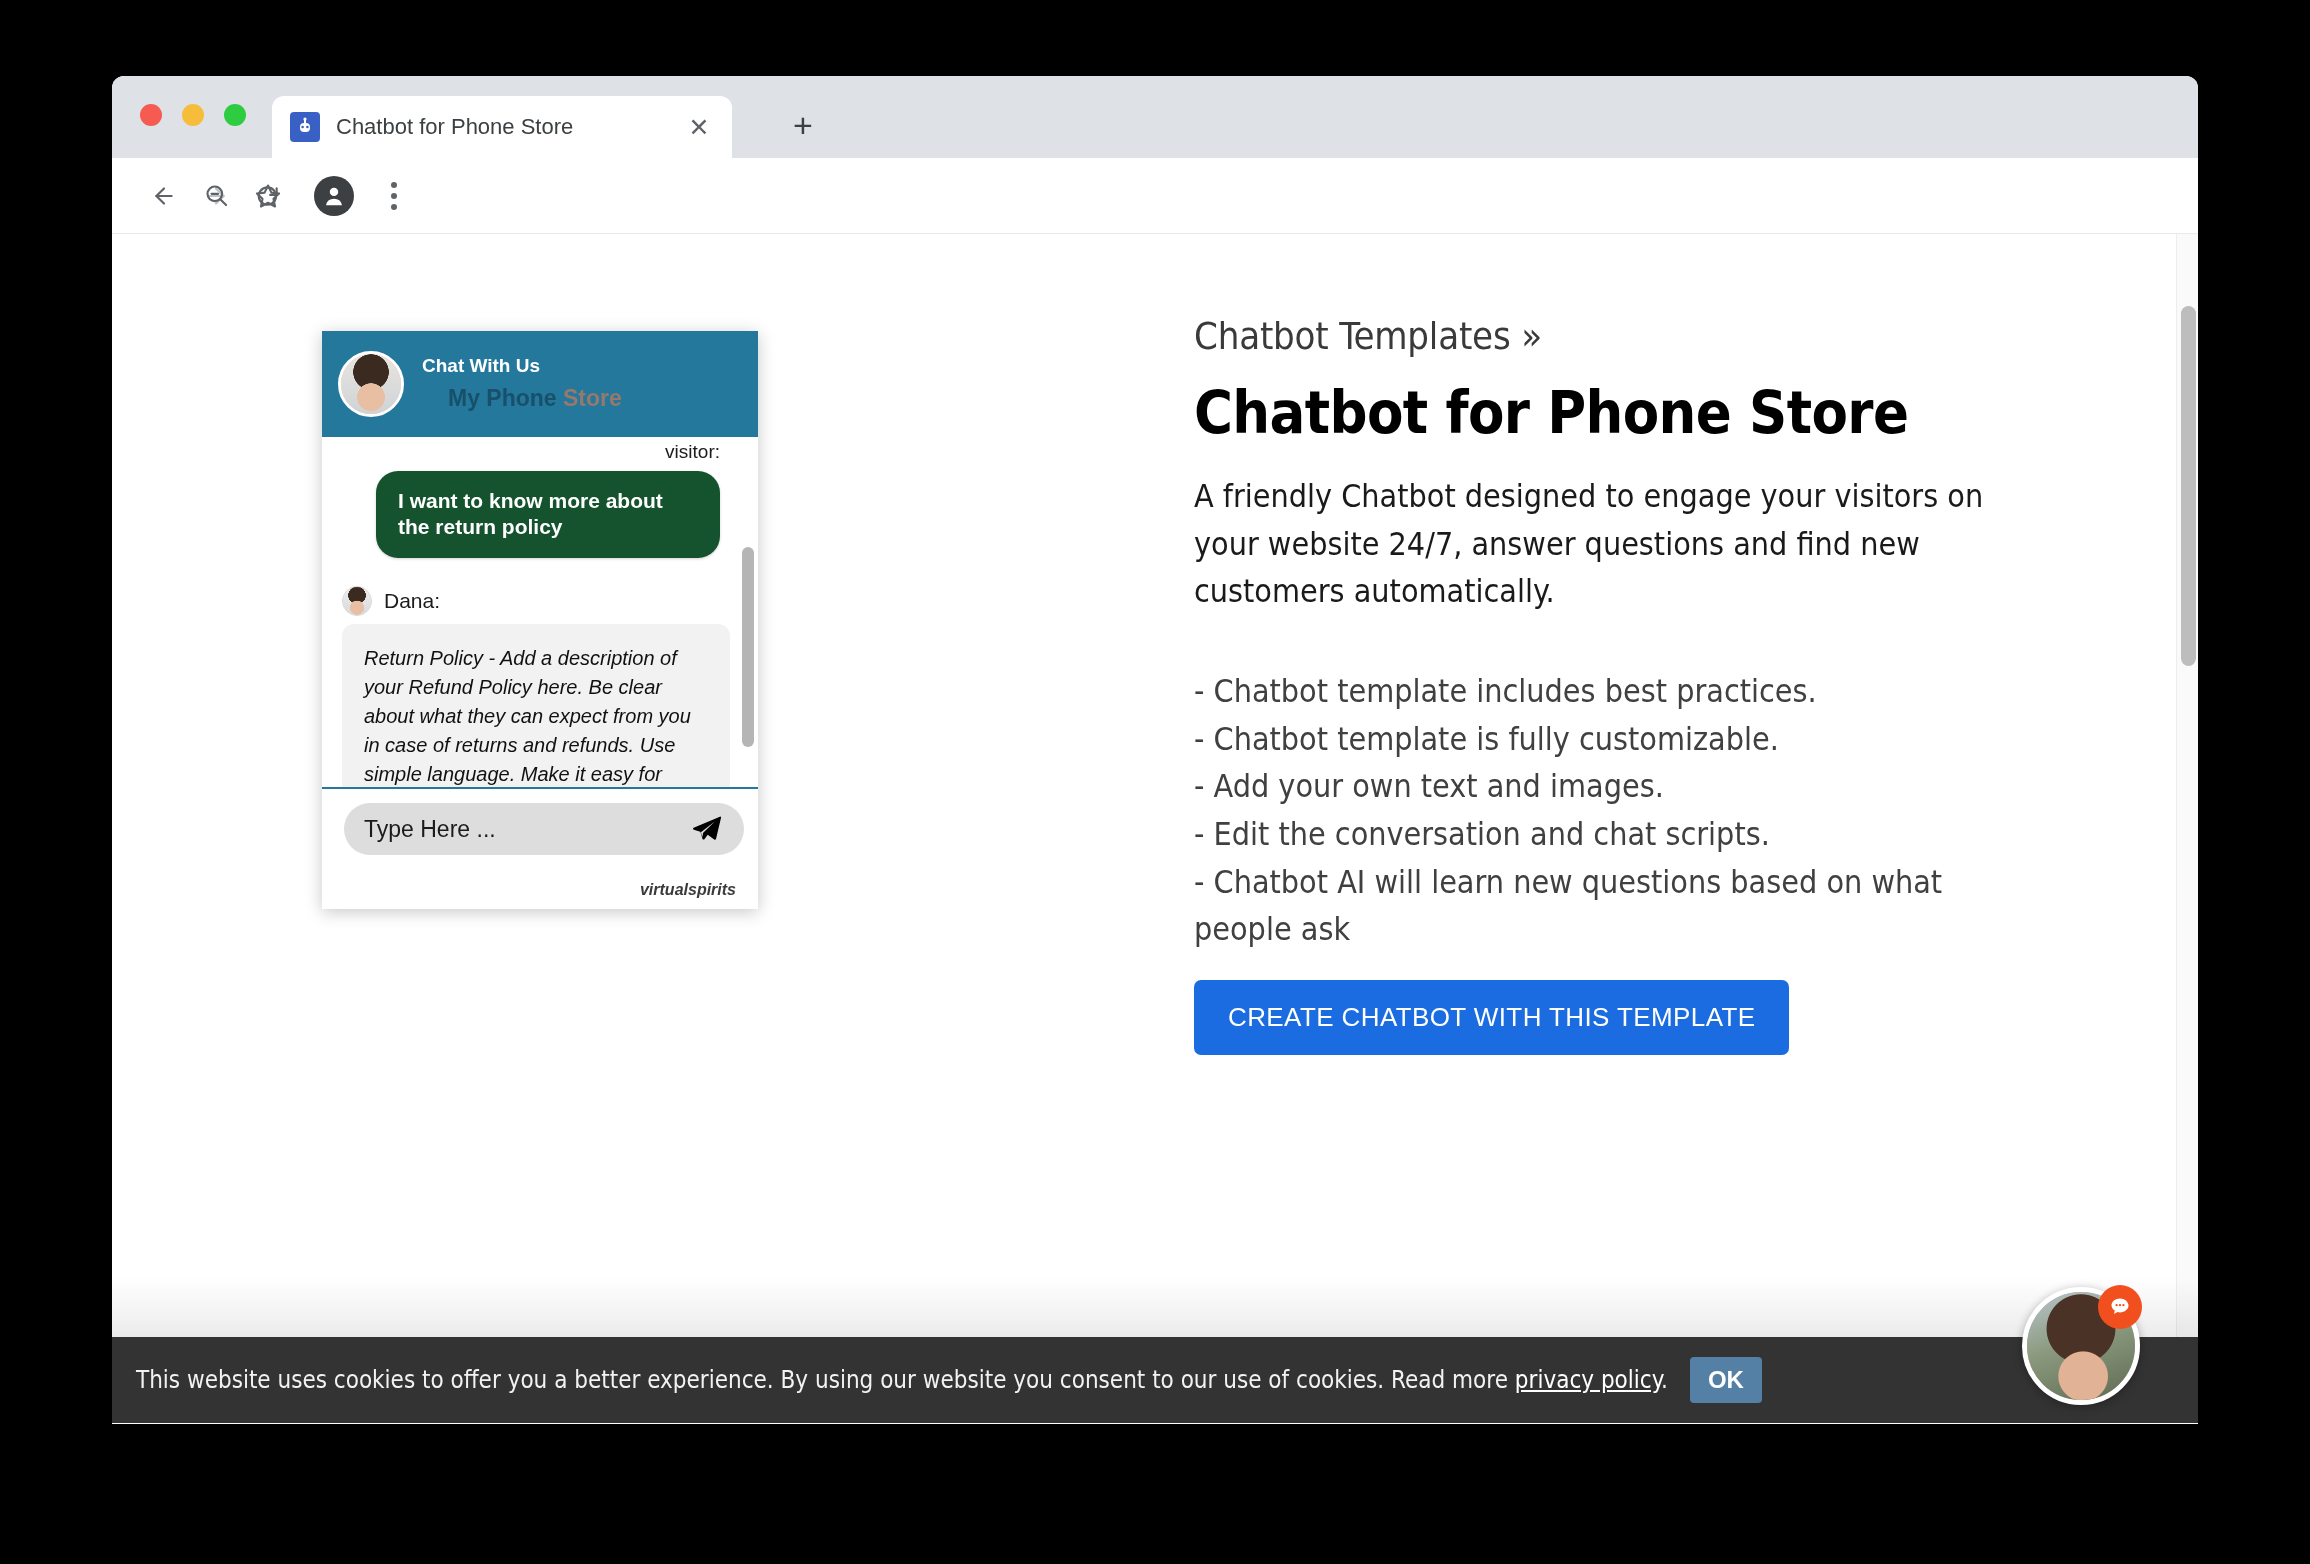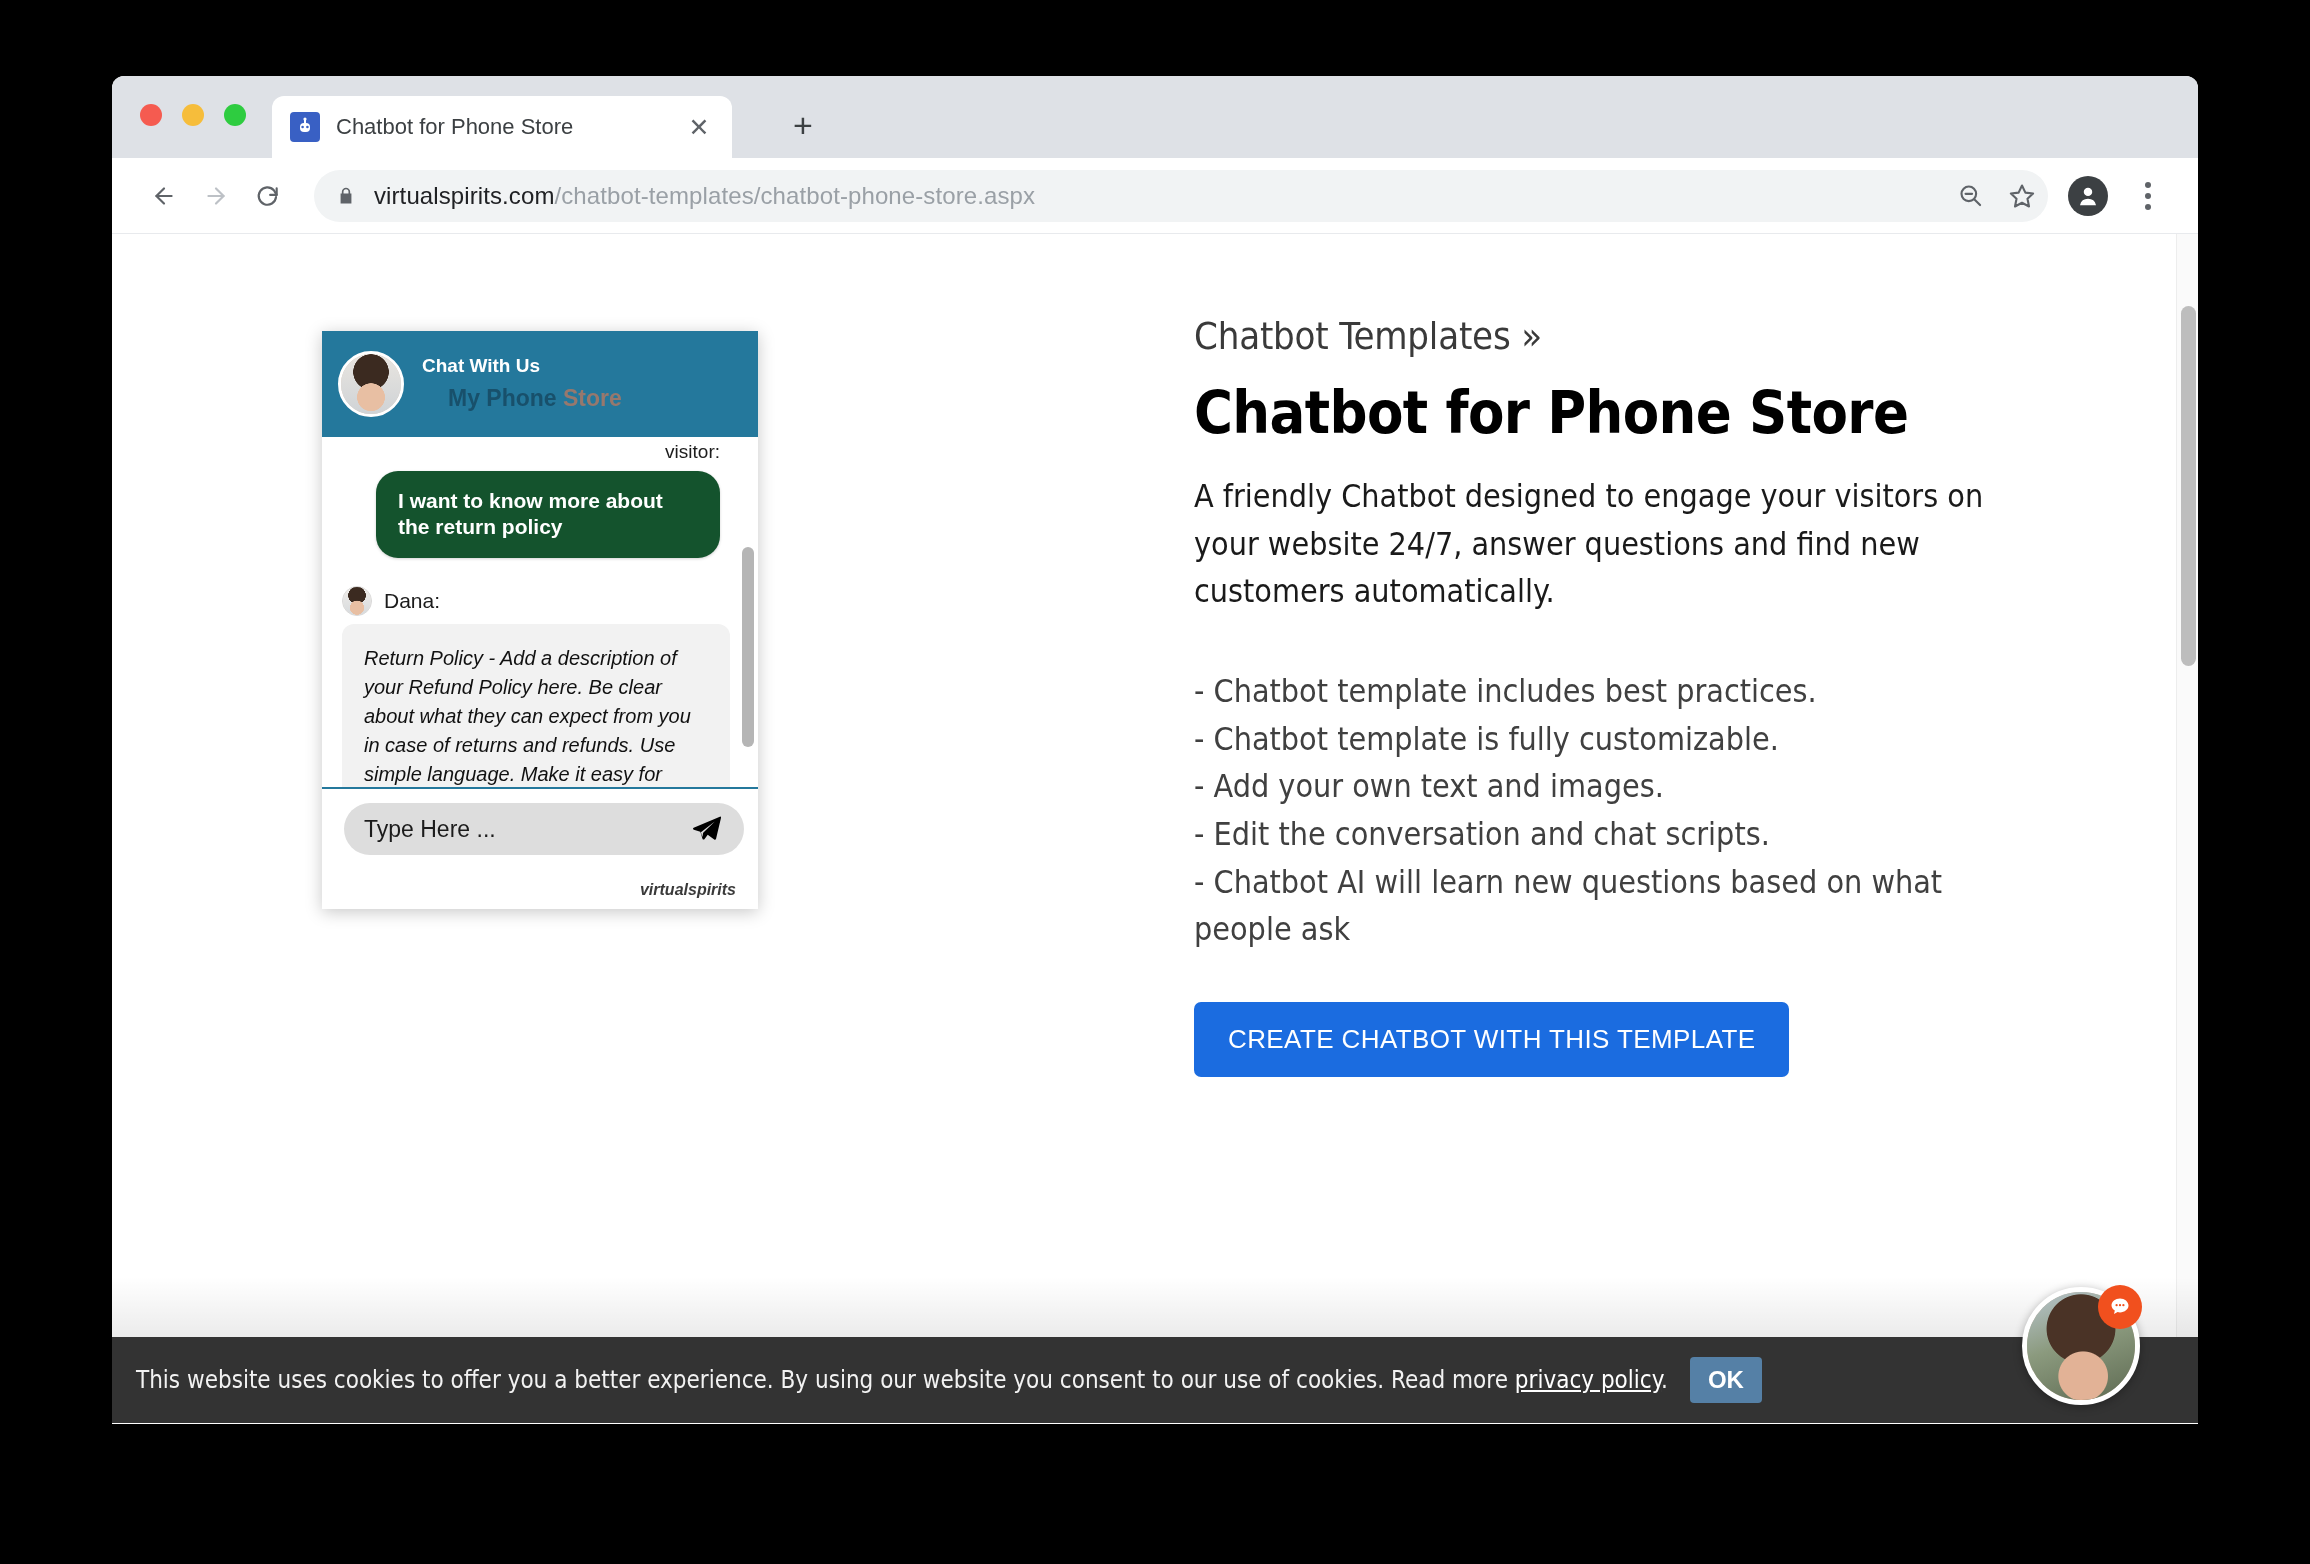--- a/index.html
+++ b/index.html
@@ -401,21 +401,21 @@
     max-width: 840px;
   }
   .features li {
     list-style: none;
     font-size: 32px;
     color: #404040;
     line-height: 1.49;
   }
   .cta-button {
     display: inline-block;
-    margin-top: 48px;
+    margin-top: 26px;
     background: #1b6ce0;
     color: #ffffff;
     font-size: 26px;
     letter-spacing: 0.4px;
     padding: 22px 34px;
     border: none;
     border-radius: 7px;
     cursor: pointer;
     font-family: "Liberation Sans", sans-serif;
   }
@@ -542,28 +542,20 @@
           <polyline points="12 5 19 12 12 19"></polyline>
         </svg>
     </span>
     <span class="nav-btn">
       <svg width="26" height="26" viewBox="0 0 24 24" fill="none" stroke="currentColor" stroke-width="2" stroke-linecap="round" stroke-linejoin="round">
           <polyline points="20 5 20 11 14 11"></polyline>
           <path d="M19.4 13a8 8 0 1 1-2-6.3L20 11"></path>
         </svg>
     </span>
 
-    <div class="omnibox">
-      <span class="lock-icon">
-        <svg width="20" height="22" viewBox="0 0 24 24" fill="currentColor">
-            <path d="M17 9V7a5 5 0 0 0-10 0v2H5.5v12h13V9H17zm-8 0V7a3 3 0 0 1 6 0v2H9z"></path>
-          </svg>
-      </span>
-      <span class="url-text"><span class="host">virtualspirits.com</span><span>/chatbot-templates/chatbot-phone-store.aspx</span></span>
-    </div>
 
     <div class="omnibox-actions">
       <span class="tool-icon">
         <svg width="27" height="27" viewBox="0 0 24 24" fill="none" stroke="currentColor" stroke-width="1.9" stroke-linecap="round">
             <circle cx="10.5" cy="10.5" r="6.5"></circle>
             <line x1="15.3" y1="15.3" x2="20.5" y2="20.5"></line>
             <line x1="7.6" y1="10.5" x2="13.4" y2="10.5"></line>
           </svg>
       </span>
       <span class="tool-icon">

